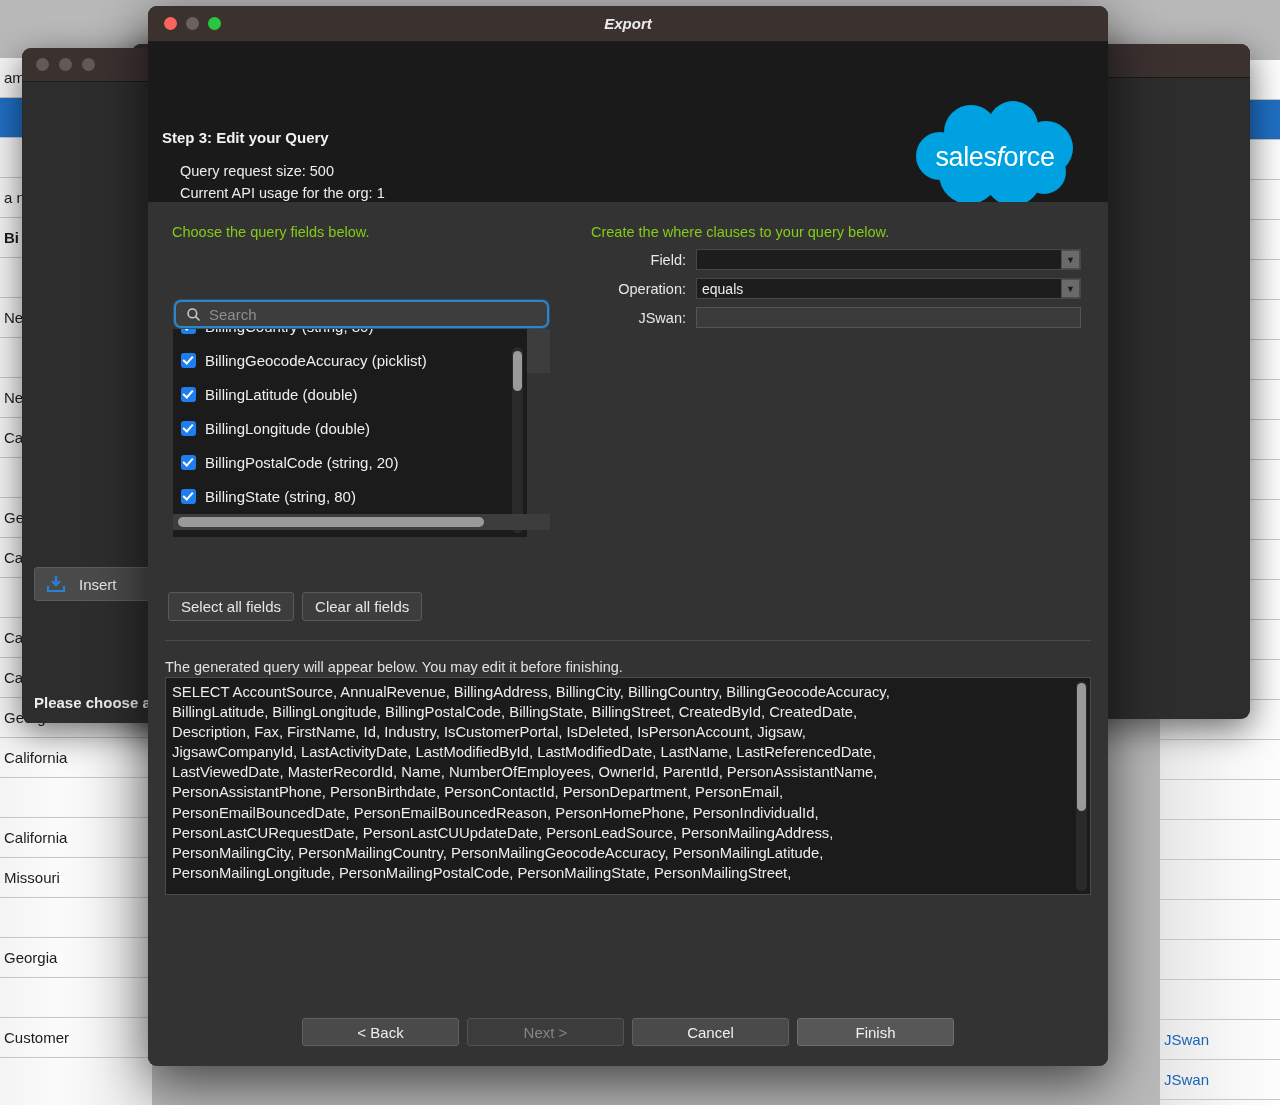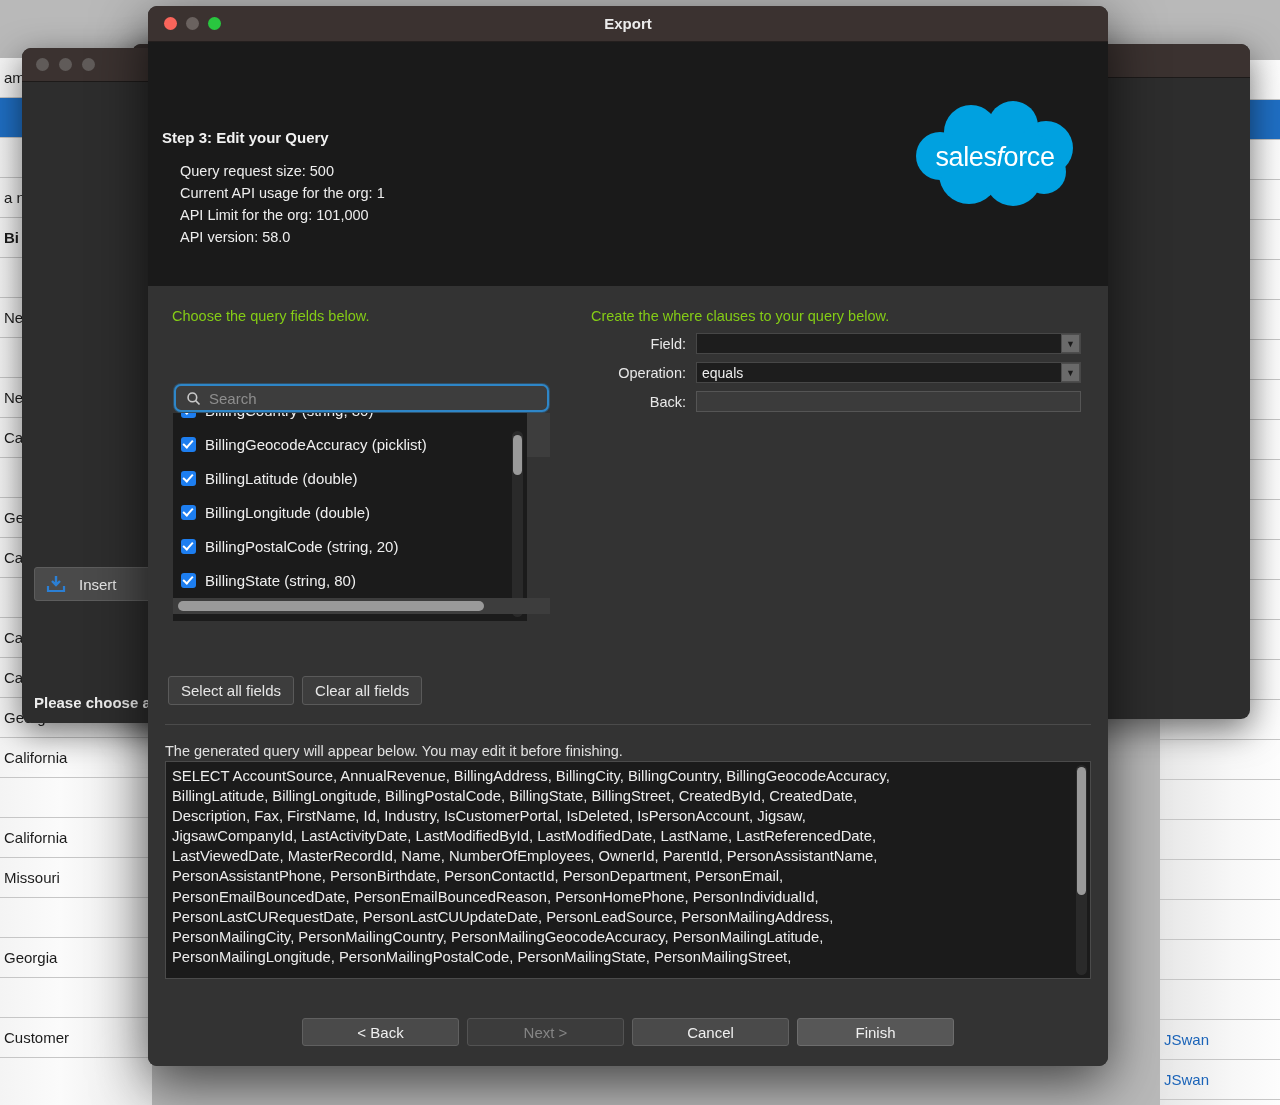--- a/index.html
+++ b/index.html
@@ -74,33 +74,34 @@
     border-radius: 9px 9px 9px 9px;
     box-shadow: 0 16px 54px rgba(0,0,0,.65);
     overflow: hidden;
     display: flex; flex-direction: column;
   }
   #titlebar {
     height: 36px; background: #3b3230;
     display: flex; align-items: center; padding-left: 16px;
     position: relative; flex: none;
     border-bottom: 1px solid #241f1e;
+    font-style: italic;
   }
   #titlebar .lights { display: flex; gap: 9px; }
   #title {
     position: absolute; left: 0; right: 0; text-align: center;
     color: #ececec; font-size: 15px; font-weight: bold;
     pointer-events: none;
   }
 
   
   #hdr {
     background: #1a1a1a; flex: none;
     padding: 20px 0 22px 0;
-    position: relative; height: 244px;
+    position: relative; height: 160px;
   }
   #step-title {
     color: #f2f2f2; font-size: 15px; font-weight: bold;
     margin: 67px 0 0 14px;
   }
   #meta { margin: 14px 0 0 32px; color: #ededed; font-size: 14.5px; line-height: 22px; }
 
   
   #sf-logo { position: absolute; right: 27px; top: 56px; width: 172px; height: 116px; }
   #sf-logo .wordmark {
@@ -421,21 +422,21 @@
           </div>
         </div>
         <div class="frow">
           <div class="lbl">Operation:</div>
           <div class="combo">
             <span class="val">equals</span>
             <span class="arrow">▼</span>
           </div>
         </div>
         <div class="frow">
-          <div class="lbl">Back:</div>
+          <div class="lbl">JSwan:</div>
           <input class="textin" type="text" style="">
         </div>
       </div>
 
       <div id="field-btns">
         <button class="btn-flat">Select all fields</button>
         <button class="btn-flat">Clear all fields</button>
       </div>
 
       <div id="divider"></div>

